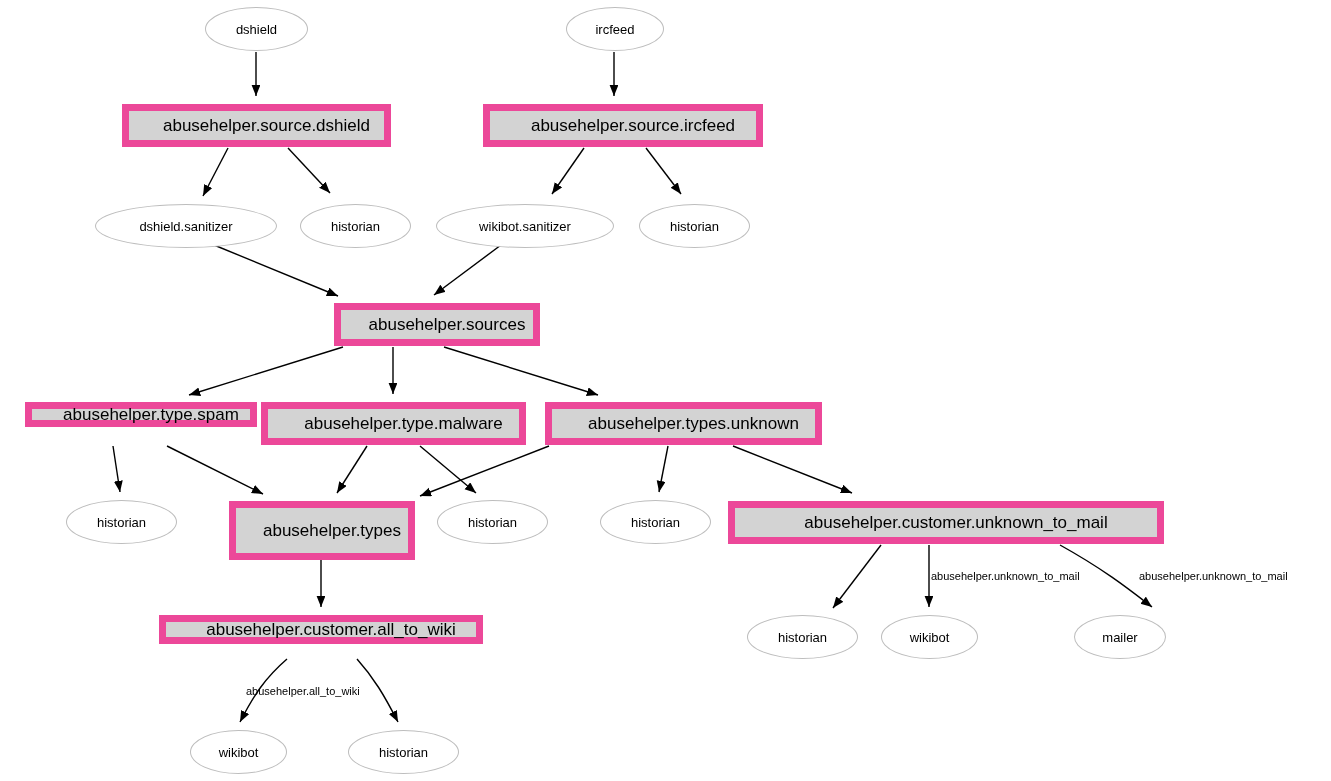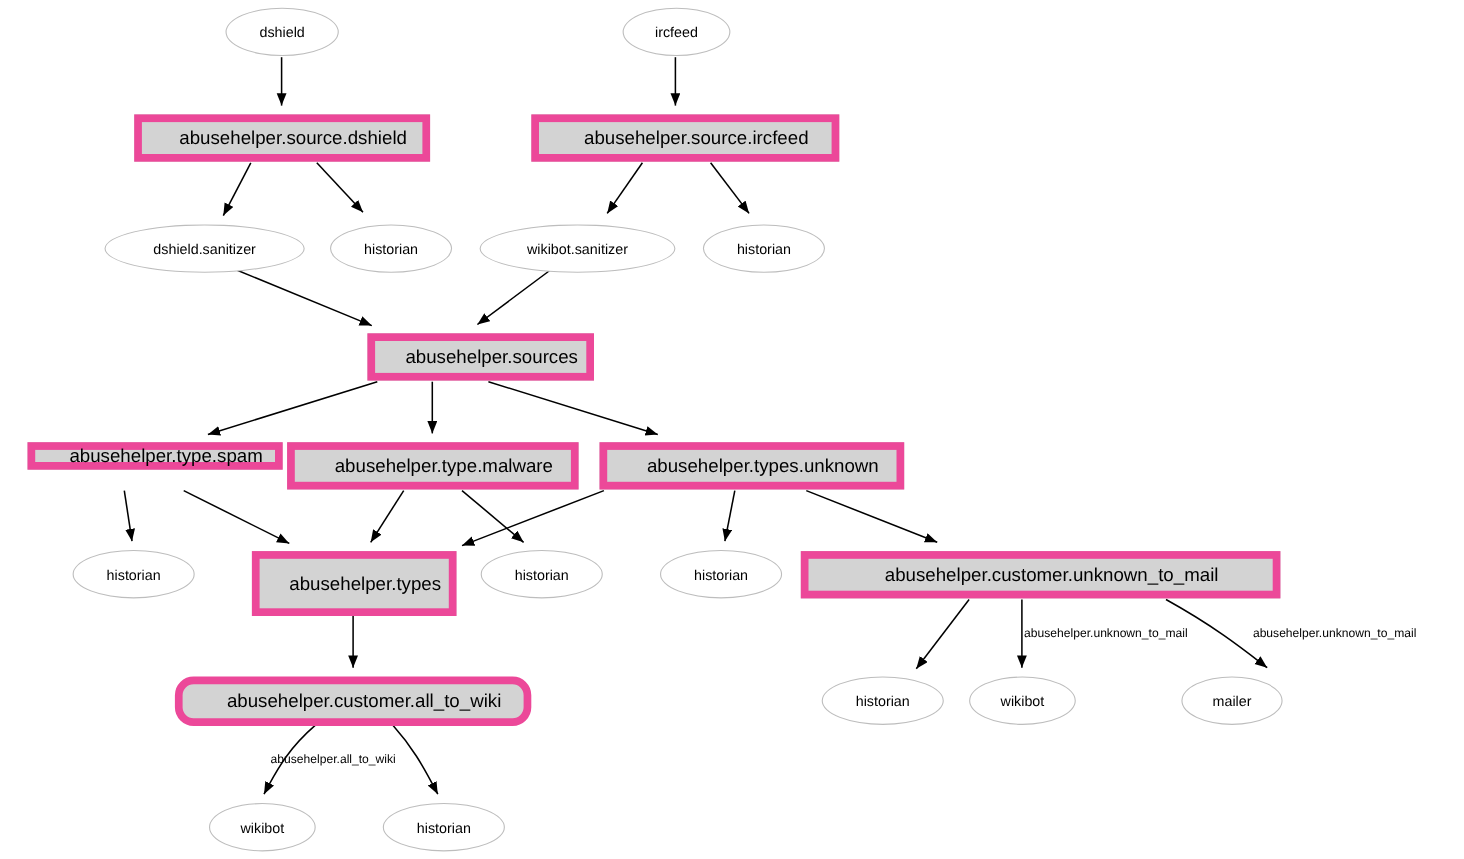--- a/index.html
+++ b/index.html
@@ -136,21 +136,21 @@
       </div>
       <div class="node ellipse" style="left: 437px; top: 500px; width: 111px; height: 44px;">
         <span>historian</span>
       </div>
       <div class="node ellipse" style="left: 600px; top: 500px; width: 111px; height: 44px;">
         <span>historian</span>
       </div>
       <div class="node box" style="left: 728px; top: 501px; width: 436px; height: 43px;">
         <span>abusehelper.customer.unknown_to_mail</span>
       </div>
-      <div class="node box" style="left: 159px; top: 615px; width: 324px; height: 45px; border-radius: 17px;">
+      <div class="node box" style="left: 159px; top: 615px; width: 324px; height: 29px;">
         <span>abusehelper.customer.all_to_wiki</span>
       </div>
       <div class="node ellipse" style="left: 747px; top: 615px; width: 111px; height: 44px;">
         <span>historian</span>
       </div>
       <div class="node ellipse" style="left: 881px; top: 615px; width: 97px; height: 44px;">
         <span>wikibot</span>
       </div>
       <div class="node ellipse" style="left: 1074px; top: 615px; width: 92px; height: 44px;">
         <span>mailer</span>

